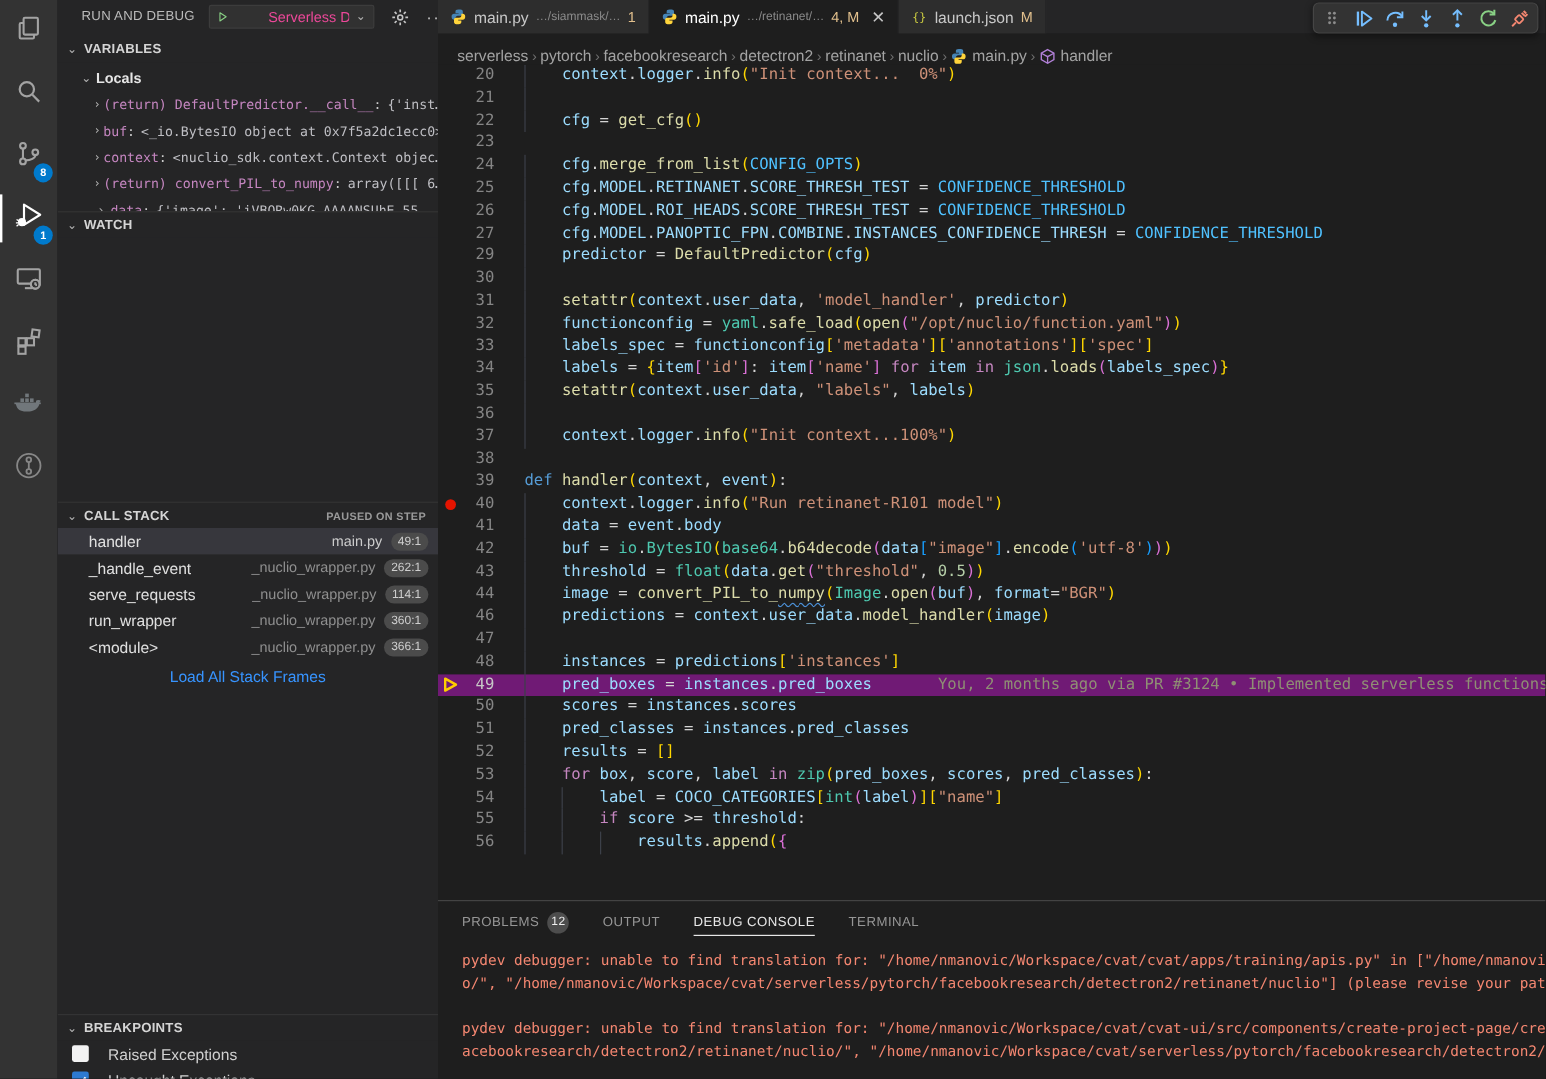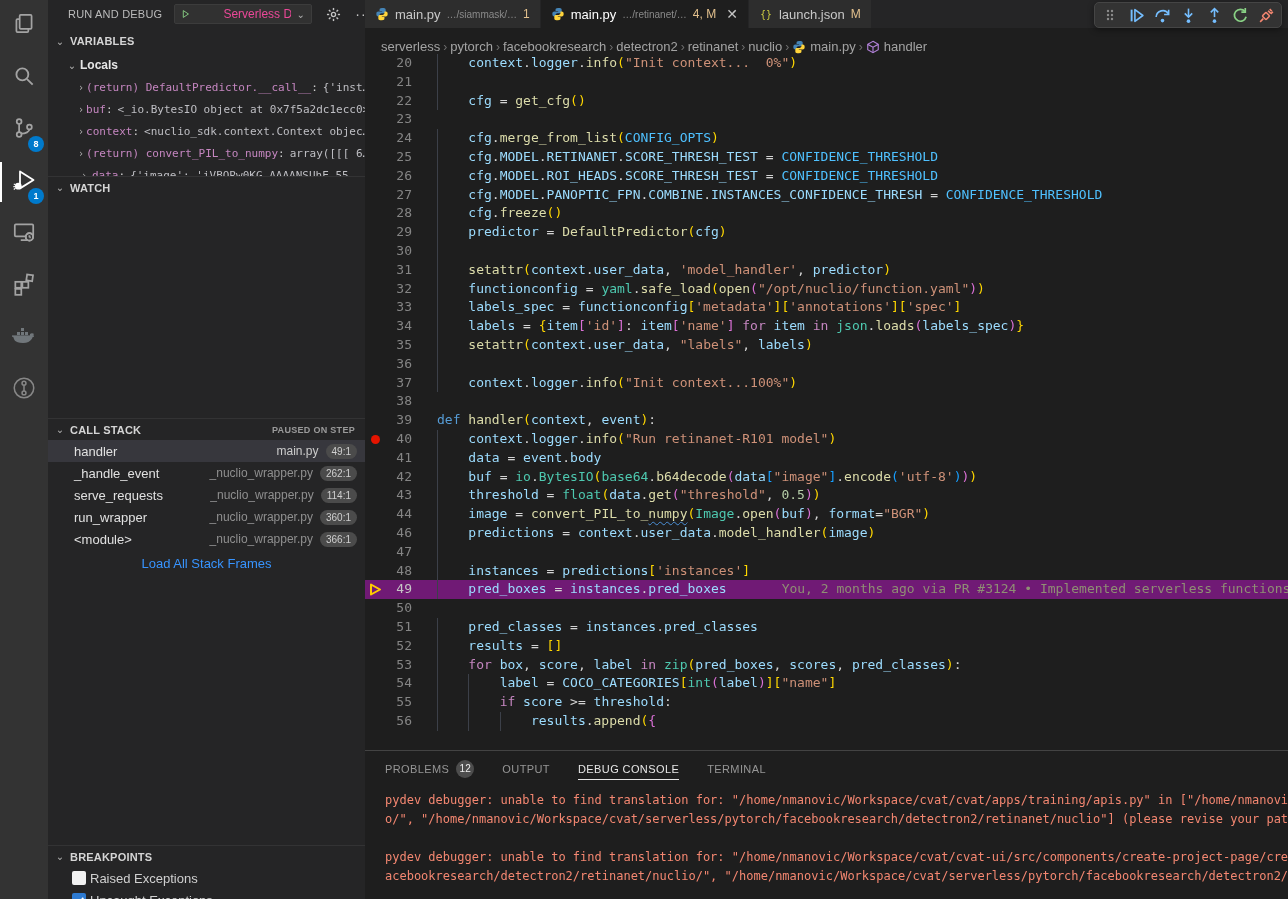--- a/index.html
+++ b/index.html
@@ -32,21 +32,21 @@
   .var-name { color:#c586c0; }
   .var-colon { color:#cccccc; margin-right:5px; }
   .var-value { color:#bfbfc4; }
   .frame-row { position:absolute; left:0; width:100%; height:22px; display:flex; align-items:center; padding:0 8px 0 26px; font-size:13px; cursor:pointer; }
   .frame-row.selected { background:#37373d; }
   .frame-name { color:#e0e0e0; white-space:nowrap; }
   .frame-file { margin-left:auto; color:#8f8f8f; font-size:12px; white-space:nowrap; }
   .frame-row.selected .frame-file { color:#cccccc; }
   .frame-pos { margin-left:7px; background:#4b4b4b; color:#cfcfcf; font-size:10px; line-height:15px; padding:0 6px; border-radius:8px; }
   .stack-link { position:absolute; left:0; width:100%; text-align:center; color:#3794ff; font-size:13px; cursor:pointer; }
-  .bp-row { position:absolute; left:0; width:100%; height:22px; display:flex; align-items:center; padding-left:24px; gap:4px; font-size:13px; color:#d0d0d0; cursor:pointer; }
+  .bp-row { position:absolute; left:0; width:100%; height:22px; display:flex; align-items:center; padding-left:12px; gap:16px; font-size:13px; color:#d0d0d0; cursor:pointer; }
   .bp-box { width:14px; height:14px; border-radius:2px; }
   .bp-box.unchecked { background:#f2f2f2; }
   .bp-box.checked { background:#2d7ad1; display:flex; align-items:center; justify-content:center; }
 
   
   #editor { position:absolute; left:365px; top:0; width:923px; height:899px; background:#1e1e1e; }
   #tabbar { position:absolute; left:0; top:0; width:100%; height:28px; background:#252526; display:flex; }
   .tab { height:28px; display:flex; align-items:center; gap:6px; padding:0 10px 0 10px; background:#2d2d2d; border-right:1px solid #252526; font-size:13px; cursor:pointer; white-space:nowrap; }
   .tab.active { background:#1e1e1e; }
   .tab .tname { color:#c8c8c8; }
@@ -373,21 +373,20 @@
     </div>
   <div id="code">
       <div class="code-row"><span class="glyph"></span><span class="lnum">20</span><span class="ltext"><span class="iguide" style="left: calc(0ch + 25px);"></span><span>    </span><span class="tok-var">context</span><span class="tok-punc">.</span><span class="tok-var">logger</span><span class="tok-punc">.</span><span class="tok-fn">info</span><span class="br0">(</span><span class="tok-str">"Init context...  0%"</span><span class="br0">)</span></span></div>
       <div class="code-row"><span class="glyph"></span><span class="lnum">21</span><span class="ltext"><span class="iguide" style="left: calc(0ch + 25px);"></span></span></div>
       <div class="code-row"><span class="glyph"></span><span class="lnum">22</span><span class="ltext"><span class="iguide" style="left: calc(0ch + 25px);"></span><span>    </span><span class="tok-var">cfg</span><span> </span><span class="tok-punc">=</span><span> </span><span class="tok-fn">get_cfg</span><span class="br0">(</span><span class="br0">)</span></span></div>
       <div class="code-row"><span class="glyph"></span><span class="lnum">23</span></div>
       <div class="code-row"><span class="glyph"></span><span class="lnum">24</span><span class="ltext"><span class="iguide" style="left: calc(0ch + 25px);"></span><span>    </span><span class="tok-var">cfg</span><span class="tok-punc">.</span><span class="tok-fn">merge_from_list</span><span class="br0">(</span><span class="tok-const">CONFIG_OPTS</span><span class="br0">)</span></span></div>
       <div class="code-row"><span class="glyph"></span><span class="lnum">25</span><span class="ltext"><span class="iguide" style="left: calc(0ch + 25px);"></span><span>    </span><span class="tok-var">cfg</span><span class="tok-punc">.</span><span class="tok-var">MODEL</span><span class="tok-punc">.</span><span class="tok-var">RETINANET</span><span class="tok-punc">.</span><span class="tok-var">SCORE_THRESH_TEST</span><span> </span><span class="tok-punc">=</span><span> </span><span class="tok-const">CONFIDENCE_THRESHOLD</span></span></div>
       <div class="code-row"><span class="glyph"></span><span class="lnum">26</span><span class="ltext"><span class="iguide" style="left: calc(0ch + 25px);"></span><span>    </span><span class="tok-var">cfg</span><span class="tok-punc">.</span><span class="tok-var">MODEL</span><span class="tok-punc">.</span><span class="tok-var">ROI_HEADS</span><span class="tok-punc">.</span><span class="tok-var">SCORE_THRESH_TEST</span><span> </span><span class="tok-punc">=</span><span> </span><span class="tok-const">CONFIDENCE_THRESHOLD</span></span></div>
       <div class="code-row"><span class="glyph"></span><span class="lnum">27</span><span class="ltext"><span class="iguide" style="left: calc(0ch + 25px);"></span><span>    </span><span class="tok-var">cfg</span><span class="tok-punc">.</span><span class="tok-var">MODEL</span><span class="tok-punc">.</span><span class="tok-var">PANOPTIC_FPN</span><span class="tok-punc">.</span><span class="tok-var">COMBINE</span><span class="tok-punc">.</span><span class="tok-var">INSTANCES_CONFIDENCE_THRESH</span><span> </span><span class="tok-punc">=</span><span> </span><span class="tok-const">CONFIDENCE_THRESHOLD</span></span></div>
-      <div class="code-row"><span class="glyph"></span><span class="lnum">28</span><span class="ltext"><span class="iguide" style="left: calc(0ch + 25px);"></span><span>    </span><span class="tok-var">cfg</span><span class="tok-punc">.</span><span class="tok-fn">freeze</span><span class="br0">(</span><span class="br0">)</span></span></div>
       <div class="code-row"><span class="glyph"></span><span class="lnum">29</span><span class="ltext"><span class="iguide" style="left: calc(0ch + 25px);"></span><span>    </span><span class="tok-var">predictor</span><span> </span><span class="tok-punc">=</span><span> </span><span class="tok-fn">DefaultPredictor</span><span class="br0">(</span><span class="tok-var">cfg</span><span class="br0">)</span></span></div>
       <div class="code-row"><span class="glyph"></span><span class="lnum">30</span><span class="ltext"><span class="iguide" style="left: calc(0ch + 25px);"></span></span></div>
       <div class="code-row"><span class="glyph"></span><span class="lnum">31</span><span class="ltext"><span class="iguide" style="left: calc(0ch + 25px);"></span><span>    </span><span class="tok-fn">setattr</span><span class="br0">(</span><span class="tok-var">context</span><span class="tok-punc">.</span><span class="tok-var">user_data</span><span class="tok-punc">,</span><span> </span><span class="tok-str">'model_handler'</span><span class="tok-punc">,</span><span> </span><span class="tok-var">predictor</span><span class="br0">)</span></span></div>
       <div class="code-row"><span class="glyph"></span><span class="lnum">32</span><span class="ltext"><span class="iguide" style="left: calc(0ch + 25px);"></span><span>    </span><span class="tok-var">functionconfig</span><span> </span><span class="tok-punc">=</span><span> </span><span class="tok-type">yaml</span><span class="tok-punc">.</span><span class="tok-fn">safe_load</span><span class="br0">(</span><span class="tok-fn">open</span><span class="br1">(</span><span class="tok-str">"/opt/nuclio/function.yaml"</span><span class="br1">)</span><span class="br0">)</span></span></div>
       <div class="code-row"><span class="glyph"></span><span class="lnum">33</span><span class="ltext"><span class="iguide" style="left: calc(0ch + 25px);"></span><span>    </span><span class="tok-var">labels_spec</span><span> </span><span class="tok-punc">=</span><span> </span><span class="tok-var">functionconfig</span><span class="br0">[</span><span class="tok-str">'metadata'</span><span class="br0">]</span><span class="br0">[</span><span class="tok-str">'annotations'</span><span class="br0">]</span><span class="br0">[</span><span class="tok-str">'spec'</span><span class="br0">]</span></span></div>
       <div class="code-row"><span class="glyph"></span><span class="lnum">34</span><span class="ltext"><span class="iguide" style="left: calc(0ch + 25px);"></span><span>    </span><span class="tok-var">labels</span><span> </span><span class="tok-punc">=</span><span> </span><span class="br0">{</span><span class="tok-var">item</span><span class="br1">[</span><span class="tok-str">'id'</span><span class="br1">]</span><span class="tok-punc">:</span><span> </span><span class="tok-var">item</span><span class="br1">[</span><span class="tok-str">'name'</span><span class="br1">]</span><span> </span><span class="tok-kw">for</span><span> </span><span class="tok-var">item</span><span> </span><span class="tok-kw">in</span><span> </span><span class="tok-type">json</span><span class="tok-punc">.</span><span class="tok-fn">loads</span><span class="br1">(</span><span class="tok-var">labels_spec</span><span class="br1">)</span><span class="br0">}</span></span></div>
       <div class="code-row"><span class="glyph"></span><span class="lnum">35</span><span class="ltext"><span class="iguide" style="left: calc(0ch + 25px);"></span><span>    </span><span class="tok-fn">setattr</span><span class="br0">(</span><span class="tok-var">context</span><span class="tok-punc">.</span><span class="tok-var">user_data</span><span class="tok-punc">,</span><span> </span><span class="tok-str">"labels"</span><span class="tok-punc">,</span><span> </span><span class="tok-var">labels</span><span class="br0">)</span></span></div>
       <div class="code-row"><span class="glyph"></span><span class="lnum">36</span><span class="ltext"><span class="iguide" style="left: calc(0ch + 25px);"></span></span></div>
       <div class="code-row"><span class="glyph"></span><span class="lnum">37</span><span class="ltext"><span class="iguide" style="left: calc(0ch + 25px);"></span><span>    </span><span class="tok-var">context</span><span class="tok-punc">.</span><span class="tok-var">logger</span><span class="tok-punc">.</span><span class="tok-fn">info</span><span class="br0">(</span><span class="tok-str">"Init context...100%"</span><span class="br0">)</span></span></div>
       <div class="code-row"><span class="glyph"></span><span class="lnum">38</span><span class="ltext"></span></div>
@@ -396,21 +395,21 @@
       <div class="code-row"><span class="glyph"></span><span class="lnum">41</span><span class="ltext"><span class="iguide" style="left: calc(0ch + 25px);"></span><span>    </span><span class="tok-var">data</span><span> </span><span class="tok-punc">=</span><span> </span><span class="tok-var">event</span><span class="tok-punc">.</span><span class="tok-var">body</span></span></div>
       <div class="code-row"><span class="glyph"></span><span class="lnum">42</span><span class="ltext"><span class="iguide" style="left: calc(0ch + 25px);"></span><span>    </span><span class="tok-var">buf</span><span> </span><span class="tok-punc">=</span><span> </span><span class="tok-type">io</span><span class="tok-punc">.</span><span class="tok-type">BytesIO</span><span class="br0">(</span><span class="tok-type">base64</span><span class="tok-punc">.</span><span class="tok-fn">b64decode</span><span class="br1">(</span><span class="tok-var">data</span><span class="br2">[</span><span class="tok-str">"image"</span><span class="br2">]</span><span class="tok-punc">.</span><span class="tok-fn">encode</span><span class="br2">(</span><span class="tok-str">'utf-8'</span><span class="br2">)</span><span class="br1">)</span><span class="br0">)</span></span></div>
       <div class="code-row"><span class="glyph"></span><span class="lnum">43</span><span class="ltext"><span class="iguide" style="left: calc(0ch + 25px);"></span><span>    </span><span class="tok-var">threshold</span><span> </span><span class="tok-punc">=</span><span> </span><span class="tok-type">float</span><span class="br0">(</span><span class="tok-var">data</span><span class="tok-punc">.</span><span class="tok-fn">get</span><span class="br1">(</span><span class="tok-str">"threshold"</span><span class="tok-punc">,</span><span> </span><span class="tok-num">0.5</span><span class="br1">)</span><span class="br0">)</span></span></div>
       <div class="code-row"><span class="glyph"></span><span class="lnum">44</span><span class="ltext"><span class="iguide" style="left: calc(0ch + 25px);"></span><span>    </span><span class="tok-var">image</span><span> </span><span class="tok-punc">=</span><span> </span><span class="tok-fn">convert_PIL_to_</span><span class="tok-fn squiggle">numpy</span><span class="br0">(</span><span class="tok-type">Image</span><span class="tok-punc">.</span><span class="tok-fn">open</span><span class="br1">(</span><span class="tok-var">buf</span><span class="br1">)</span><span class="tok-punc">,</span><span> </span><span class="tok-var">format</span><span class="tok-punc">=</span><span class="tok-str">"BGR"</span><span class="br0">)</span></span></div>
       <div class="code-row"><span class="glyph"></span><span class="lnum">46</span><span class="ltext"><span class="iguide" style="left: calc(0ch + 25px);"></span><span>    </span><span class="tok-var">predictions</span><span> </span><span class="tok-punc">=</span><span> </span><span class="tok-var">context</span><span class="tok-punc">.</span><span class="tok-var">user_data</span><span class="tok-punc">.</span><span class="tok-fn">model_handler</span><span class="br0">(</span><span class="tok-var">image</span><span class="br0">)</span></span></div>
       <div class="code-row"><span class="glyph"></span><span class="lnum">47</span><span class="ltext"><span class="iguide" style="left: calc(0ch + 25px);"></span></span></div>
       <div class="code-row"><span class="glyph"></span><span class="lnum">48</span><span class="ltext"><span class="iguide" style="left: calc(0ch + 25px);"></span><span>    </span><span class="tok-var">instances</span><span> </span><span class="tok-punc">=</span><span> </span><span class="tok-var">predictions</span><span class="br0">[</span><span class="tok-str">'instances'</span><span class="br0">]</span></span></div>
       <div class="code-row current"><span class="glyph"><svg width="15" height="15" viewBox="0 0 15 15">
             <polygon points="3,2.5 12,7.5 3,12.5" fill="none" stroke="#ffcc00" stroke-width="2" stroke-linejoin="round"></polygon>
           </svg></span><span class="lnum">49</span><span class="ltext"><span class="iguide" style="left: calc(0ch + 25px);"></span><span>    </span><span class="tok-var">pred_boxes</span><span> </span><span class="tok-punc">=</span><span> </span><span class="tok-var">instances</span><span class="tok-punc">.</span><span class="tok-var">pred_boxes</span><span class="blame">You, 2 months ago via PR #3124 • Implemented serverless functions</span></span></div>
-      <div class="code-row"><span class="glyph"></span><span class="lnum">50</span></div>
+      <div class="code-row"><span class="glyph"></span><span class="lnum">50</span><span class="ltext"><span class="iguide" style="left: calc(0ch + 25px);"></span><span>    </span><span class="tok-var">scores</span><span> </span><span class="tok-punc">=</span><span> </span><span class="tok-var">instances</span><span class="tok-punc">.</span><span class="tok-var">scores</span></span></div>
       <div class="code-row"><span class="glyph"></span><span class="lnum">51</span><span class="ltext"><span class="iguide" style="left: calc(0ch + 25px);"></span><span>    </span><span class="tok-var">pred_classes</span><span> </span><span class="tok-punc">=</span><span> </span><span class="tok-var">instances</span><span class="tok-punc">.</span><span class="tok-var">pred_classes</span></span></div>
       <div class="code-row"><span class="glyph"></span><span class="lnum">52</span><span class="ltext"><span class="iguide" style="left: calc(0ch + 25px);"></span><span>    </span><span class="tok-var">results</span><span> </span><span class="tok-punc">=</span><span> </span><span class="br0">[</span><span class="br0">]</span></span></div>
       <div class="code-row"><span class="glyph"></span><span class="lnum">53</span><span class="ltext"><span class="iguide" style="left: calc(0ch + 25px);"></span><span>    </span><span class="tok-kw">for</span><span> </span><span class="tok-var">box</span><span class="tok-punc">,</span><span> </span><span class="tok-var">score</span><span class="tok-punc">,</span><span> </span><span class="tok-var">label</span><span> </span><span class="tok-kw">in</span><span> </span><span class="tok-type">zip</span><span class="br0">(</span><span class="tok-var">pred_boxes</span><span class="tok-punc">,</span><span> </span><span class="tok-var">scores</span><span class="tok-punc">,</span><span> </span><span class="tok-var">pred_classes</span><span class="br0">)</span><span class="tok-punc">:</span></span></div>
       <div class="code-row"><span class="glyph"></span><span class="lnum">54</span><span class="ltext"><span class="iguide" style="left: calc(0ch + 25px);"></span><span class="iguide" style="left: calc(4ch + 25px);"></span><span>        </span><span class="tok-var">label</span><span> </span><span class="tok-punc">=</span><span> </span><span class="tok-var">COCO_CATEGORIES</span><span class="br0">[</span><span class="tok-type">int</span><span class="br1">(</span><span class="tok-var">label</span><span class="br1">)</span><span class="br0">]</span><span class="br0">[</span><span class="tok-str">"name"</span><span class="br0">]</span></span></div>
       <div class="code-row"><span class="glyph"></span><span class="lnum">55</span><span class="ltext"><span class="iguide" style="left: calc(0ch + 25px);"></span><span class="iguide" style="left: calc(4ch + 25px);"></span><span>        </span><span class="tok-kw">if</span><span> </span><span class="tok-var">score</span><span> </span><span class="tok-punc">&gt;=</span><span> </span><span class="tok-var">threshold</span><span class="tok-punc">:</span></span></div>
       <div class="code-row"><span class="glyph"></span><span class="lnum">56</span><span class="ltext"><span class="iguide" style="left: calc(0ch + 25px);"></span><span class="iguide" style="left: calc(4ch + 25px);"></span><span class="iguide" style="left: calc(8ch + 25px);"></span><span>            </span><span class="tok-var">results</span><span class="tok-punc">.</span><span class="tok-fn">append</span><span class="br0">(</span><span class="br1">{</span></span></div>
     </div>
   <div id="dbg-toolbar">
       <span class="dbg-btn dbg-grip">
         <svg width="12" height="16" viewBox="0 0 12 16" fill="#8c8c8c">

